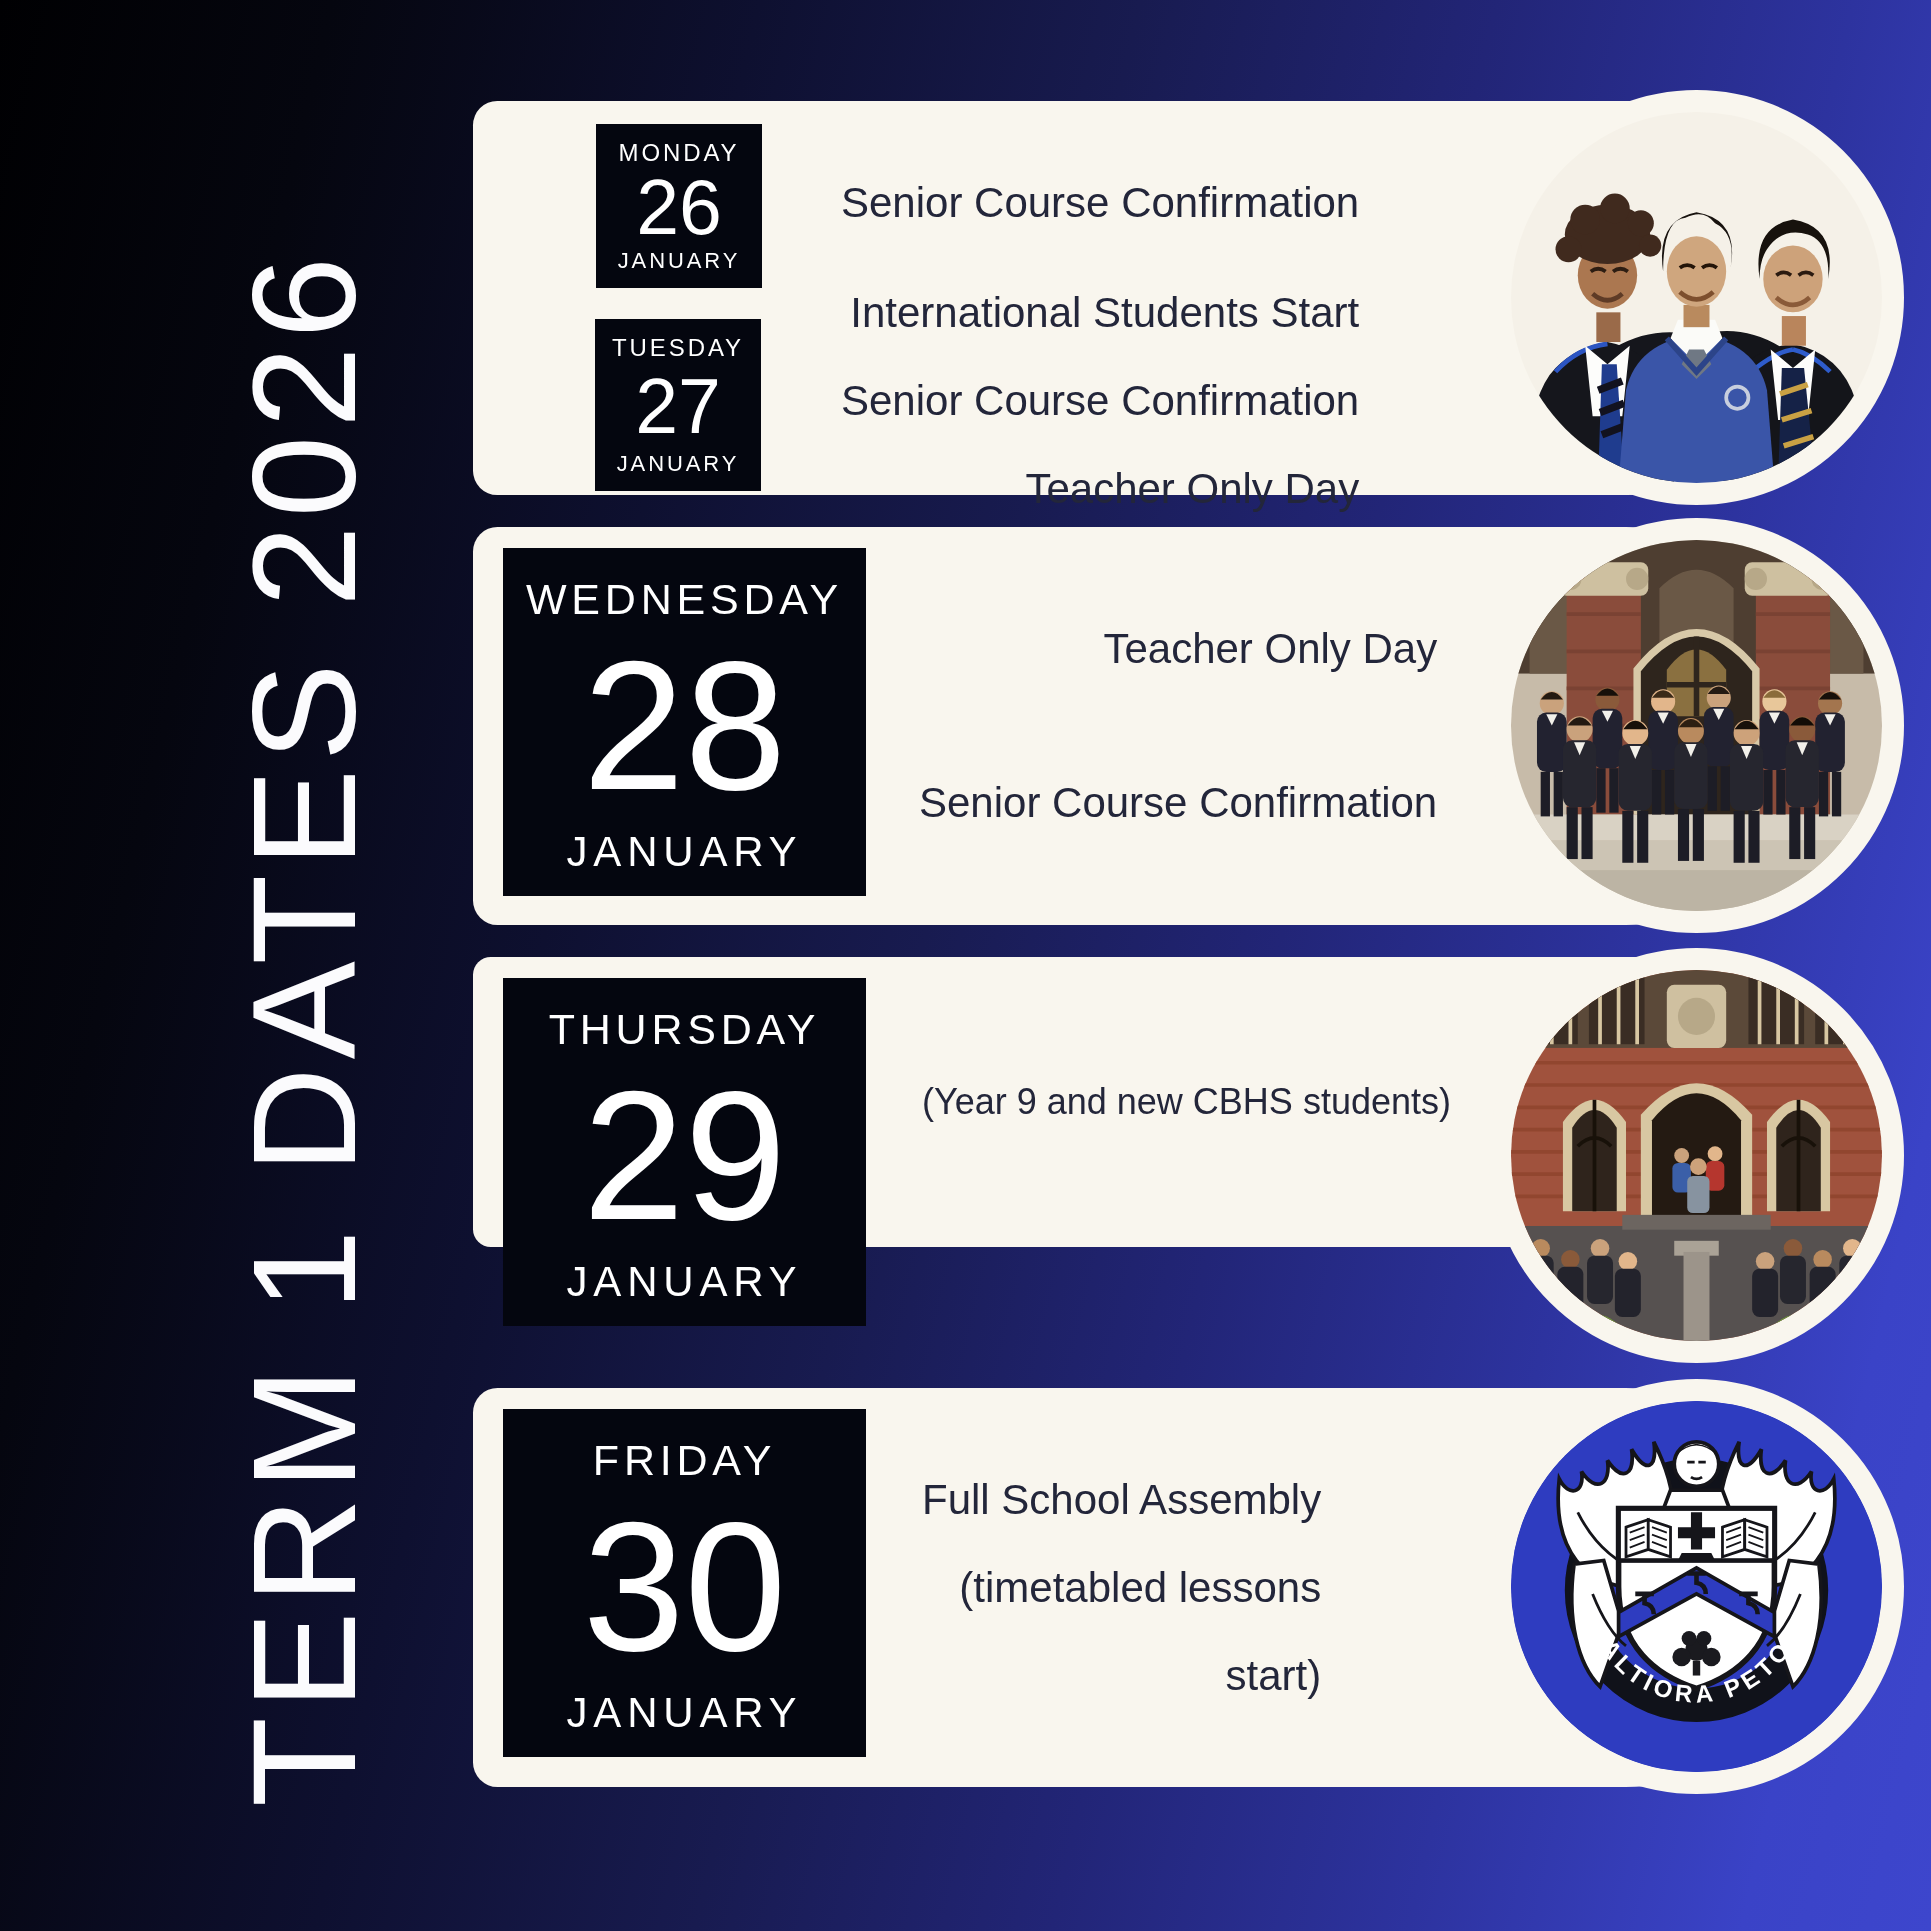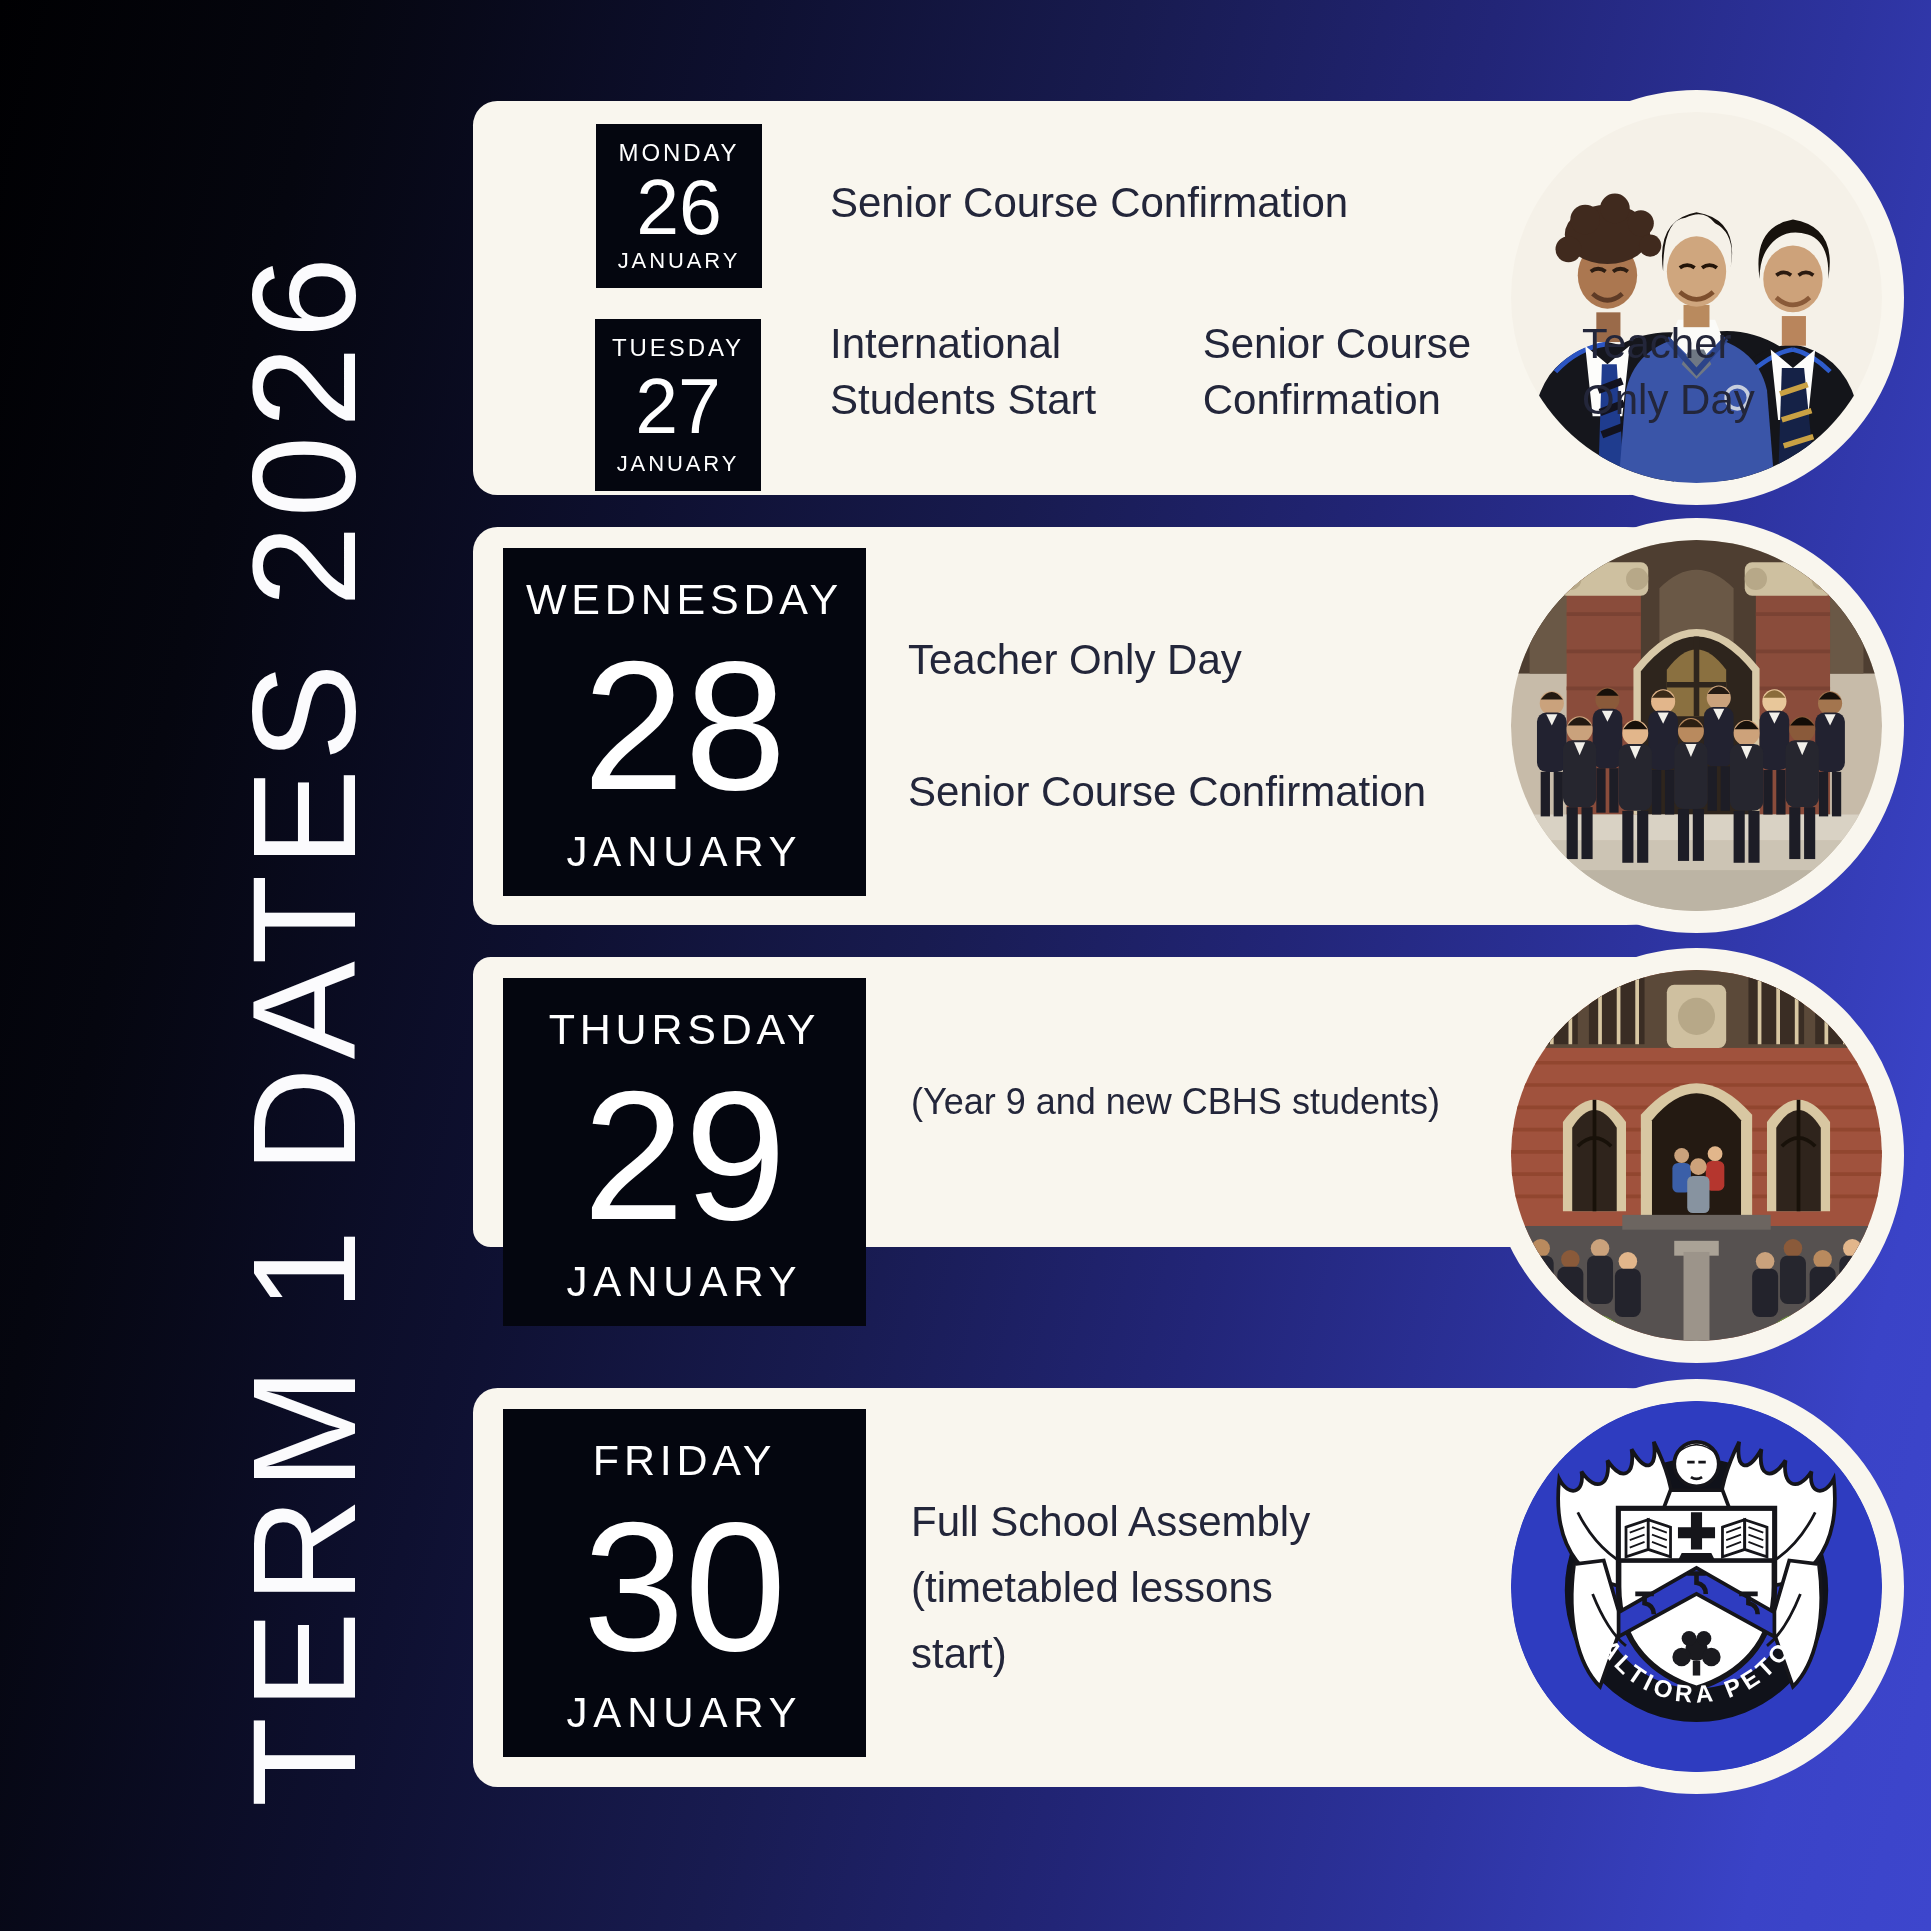--- a/index.html
+++ b/index.html
@@ -20,25 +20,25 @@
   .b2{left:122px;top:218px;height:143px;}
   .dblock-sm .day{font-size:24px;letter-spacing:2.9px;font-weight:400;}
   .dblock-sm .date{font-size:77px;line-height:71px;font-weight:400;}
   .dblock-sm .month{font-size:22px;letter-spacing:2.9px;}
   .dblock-lg{left:30px;top:21px;width:363px;height:301px;padding:27px 0 20px;}
   .dblock-lg .day{font-size:43px;letter-spacing:4.8px;}
   .dblock-lg .date{font-size:183px;line-height:164px;}
   .dblock-lg .month{font-size:42px;letter-spacing:5.8px;}
   .ev{position:absolute;color:#23263a;font-size:42px;line-height:56px;}
   .ev1{left:352px;top:23px;height:158px;display:flex;align-items:center;}
-  .ev2{left:352px;top:210px;height:180px;display:flex;justify-content:center;}
+  .ev2{left:352px;top:210px;height:180px;display:flex;flex-direction:column;justify-content:center;}
   .ev-mid{left:430px;top:0;height:100%;display:flex;flex-direction:column;justify-content:center;gap:66px;}
   .ev-col{left:433px;top:0;height:100%;display:flex;flex-direction:column;justify-content:center;}
   .ev-sub{font-size:36px;line-height:46px;}
-  .ev p{margin:5px;}
+  .ev p{margin:16px;text-align:right;}
   .photo-circle{position:absolute;left:1016px;width:371px;height:371px;border:22px solid #f9f6ee;
     border-radius:50%;background:#f9f6ee;overflow:hidden;}
   .pc1{top:-10.6px;}
   .pc234{top:-8.7px;}
   .photo-circle svg{display:block;width:371px;height:371px;}
 </style>
 </head>
 <body>
 
 <div class="poster">

